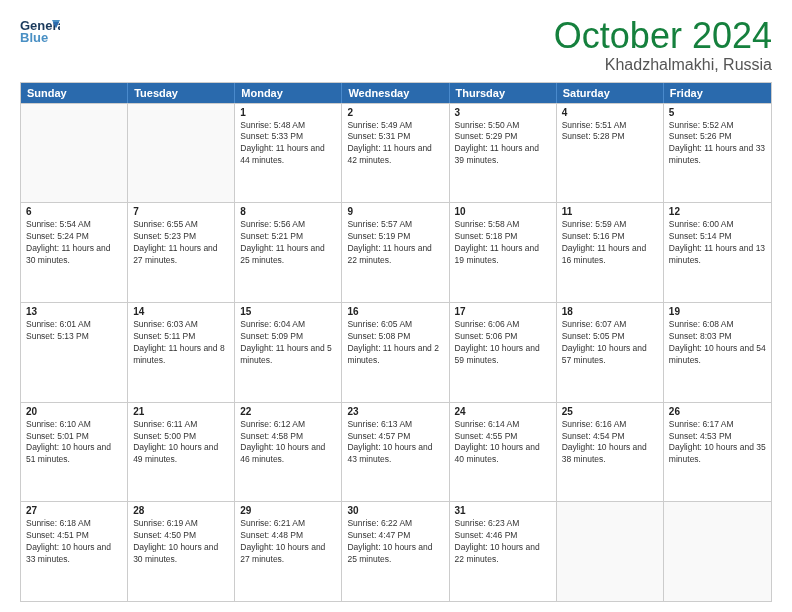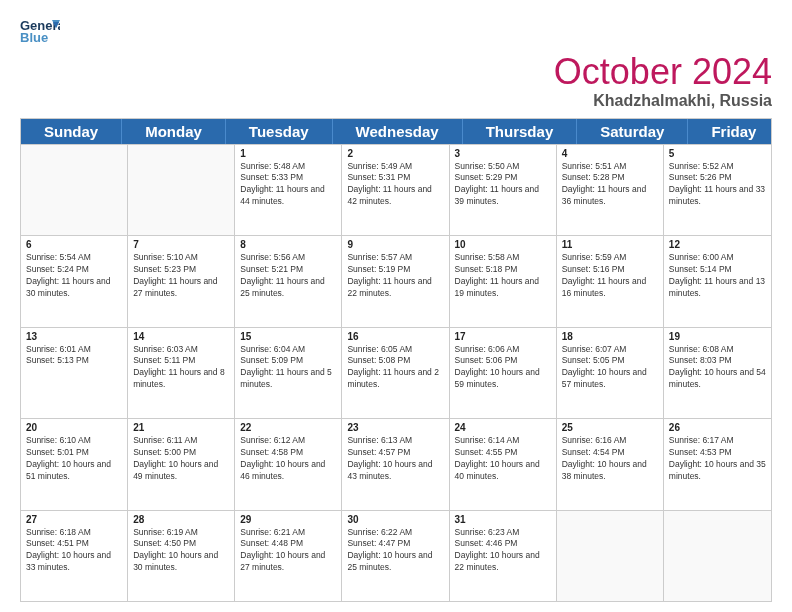--- a/index.html
+++ b/index.html
@@ -27,45 +27,44 @@
       display: flex;
       align-items: center;
       gap: 4px;
     }
     .title-block {
       text-align: right;
     }
     .title-month {
       font-size: 36px;
       font-weight: 300;
-      color: #be185d;
+      color: #15803d;
       line-height: 1.1;
-      margin-top: 36px;
     }
     .title-location {
       font-size: 16px;
       color: #555;
-      font-weight: 700;
+      font-weight: 400;
     }
     .calendar {
       flex: 1;
       display: flex;
       flex-direction: column;
       border: 1px solid #ccc;
     }
     .cal-header {
       display: grid;
       grid-template-columns: repeat(7, 1fr);
       background: #2a6aad;
     }
     .cal-header-cell {
       color: #fff;
-      font-size: 15px;
+      font-size: 11px;
       font-weight: bold;
-      padding: 4px 23px;
+      padding: 4px 6px;
       text-align: left;
       border-right: 1px solid #4a8acc;
     }
     .cal-header-cell:last-child { border-right: none; }
     .cal-body {
       flex: 1;
       display: flex;
       flex-direction: column;
     }
     .cal-row {
@@ -110,22 +109,22 @@
     </div>
     <div class="title-block">
       <div class="title-month">October 2024</div>
       <div class="title-location">Khadzhalmakhi, Russia</div>
     </div>
   </div>
 
   <div class="calendar">
     <div class="cal-header">
     <div class="cal-header-cell">Sunday</div>
+        <div class="cal-header-cell">Tuesday</div>
         <div class="cal-header-cell">Monday</div>
-        <div class="cal-header-cell">Tuesday</div>
         <div class="cal-header-cell">Wednesday</div>
         <div class="cal-header-cell">Thursday</div>
         <div class="cal-header-cell">Saturday</div>
         <div class="cal-header-cell">Friday</div>
       </div>
     <div class="cal-body">
     <div class="cal-row">
           <div class="cal-cell empty"></div>
           <div class="cal-cell empty"></div>
           <div class="cal-cell">
@@ -143,39 +142,38 @@
           <div class="cal-cell">
             <div class="day-num">3</div>
             <div class="cell-line">Sunrise: 5:50 AM</div>
             <div class="cell-line">Sunset: 5:29 PM</div>
             <div class="cell-line">Daylight: 11 hours and 39 minutes.</div>
           </div>
           <div class="cal-cell">
             <div class="day-num">4</div>
             <div class="cell-line">Sunrise: 5:51 AM</div>
             <div class="cell-line">Sunset: 5:28 PM</div>
-            <div class="cell-line">Daylight: 11 hours and 36 minutes.</div>
           </div>
           <div class="cal-cell">
             <div class="day-num">5</div>
             <div class="cell-line">Sunrise: 5:52 AM</div>
             <div class="cell-line">Sunset: 5:26 PM</div>
             <div class="cell-line">Daylight: 11 hours and 33 minutes.</div>
           </div>
         </div>
         <div class="cal-row">
           <div class="cal-cell">
             <div class="day-num">6</div>
             <div class="cell-line">Sunrise: 5:54 AM</div>
             <div class="cell-line">Sunset: 5:24 PM</div>
             <div class="cell-line">Daylight: 11 hours and 30 minutes.</div>
           </div>
           <div class="cal-cell">
             <div class="day-num">7</div>
-            <div class="cell-line">Sunrise: 5:10 AM</div>
+            <div class="cell-line">Sunrise: 6:55 AM</div>
             <div class="cell-line">Sunset: 5:23 PM</div>
             <div class="cell-line">Daylight: 11 hours and 27 minutes.</div>
           </div>
           <div class="cal-cell">
             <div class="day-num">8</div>
             <div class="cell-line">Sunrise: 5:56 AM</div>
             <div class="cell-line">Sunset: 5:21 PM</div>
             <div class="cell-line">Daylight: 11 hours and 25 minutes.</div>
           </div>
           <div class="cal-cell">

